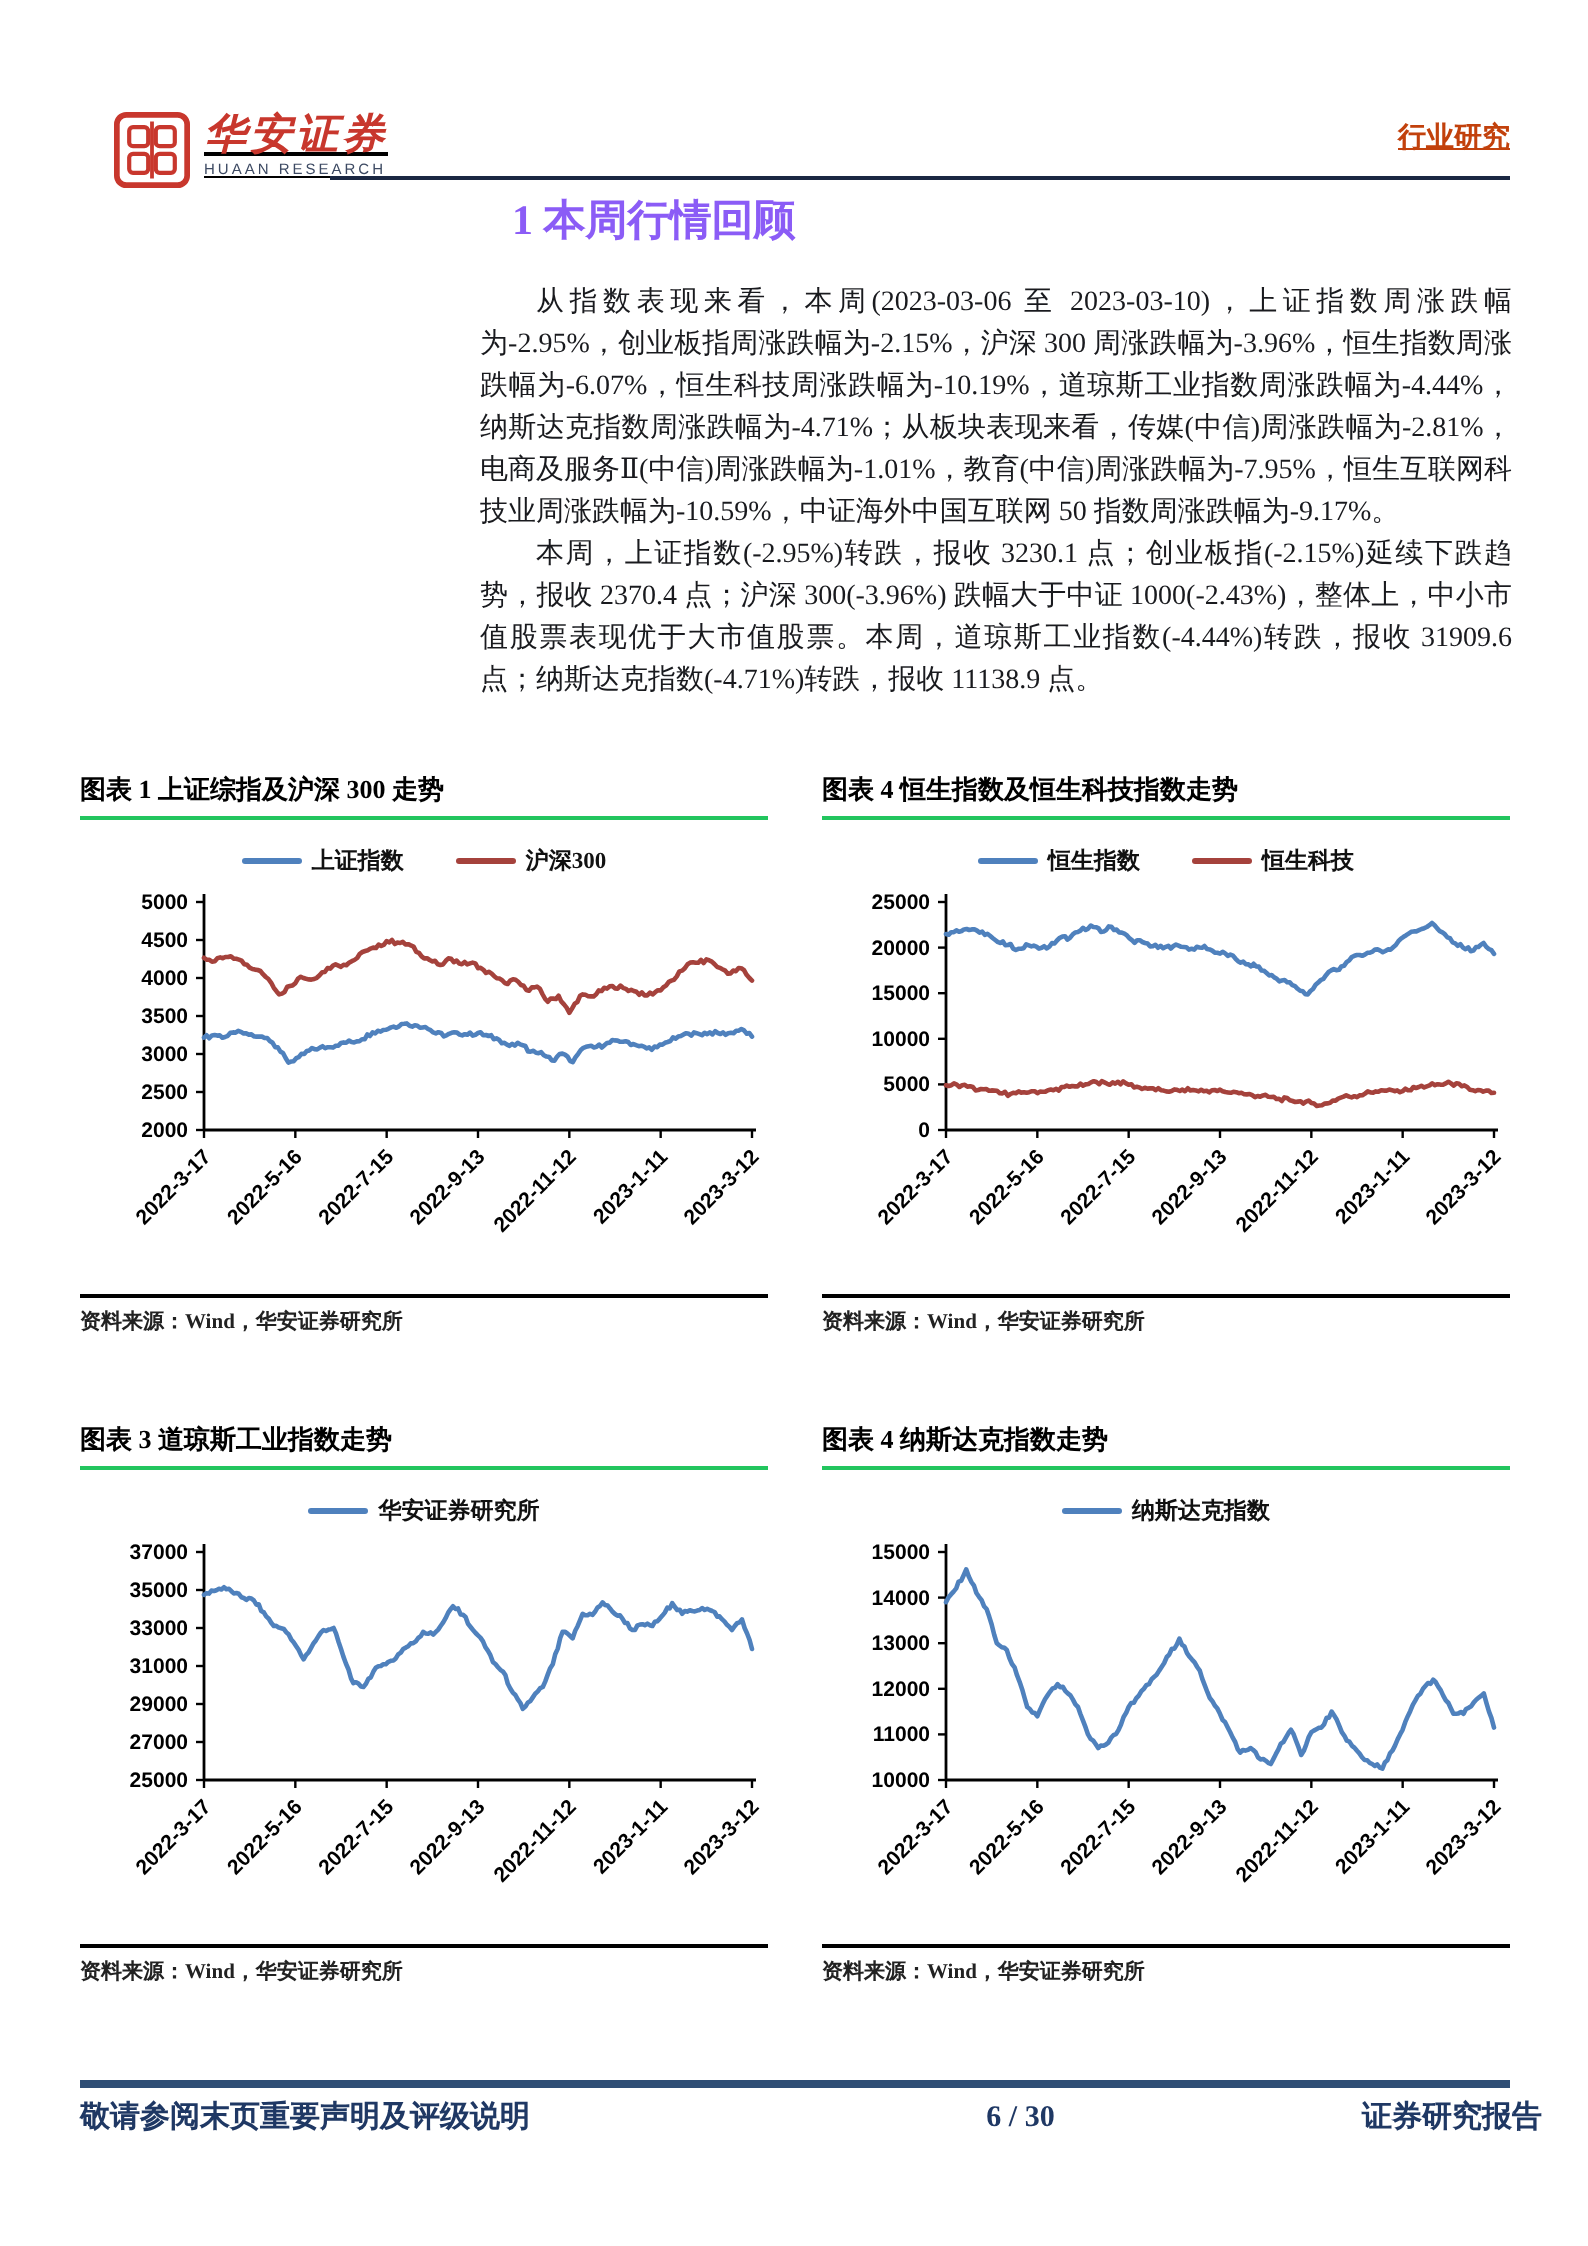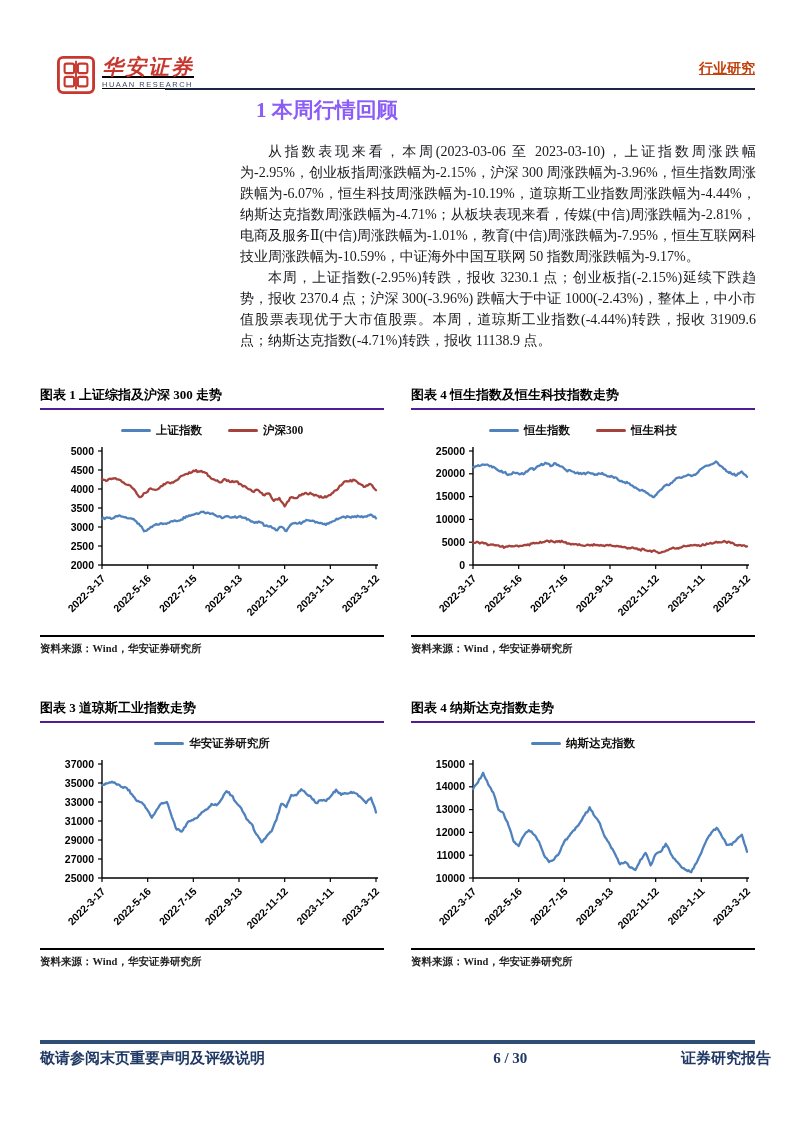--- a/index.html
+++ b/index.html
@@ -16,27 +16,27 @@
   
   .sec-title{position:absolute;left:256px;top:96px;margin:0;font-size:21px;color:#8b5cf6;font-weight:bold;}
   
   .paras{position:absolute;left:240px;top:141px;width:516px;font-size:14px;line-height:21px;
          color:#191a1e;text-align:justify;}
   .paras p{margin:0;text-indent:2em;}
   
   .fig-grid{position:absolute;left:40px;top:385px;width:715px;display:grid;
             grid-template-columns:1fr 1fr;column-gap:27px;row-gap:42px;}
   .fig-title{font-size:13px;font-weight:bold;color:#000;line-height:19px;padding-bottom:4px;
-             border-bottom:2px solid #4c1d95;}
+             border-bottom:2px solid #22c55e;}
   .legend{display:flex;justify-content:center;align-items:center;gap:26px;margin-top:12px;height:17px;}
   .legend-item{display:flex;align-items:center;gap:5px;font-size:11.5px;font-weight:bold;color:#111;}
   .swatch{display:inline-block;width:30px;height:3.5px;border-radius:2px;}
   svg.chart{display:block;width:344px;height:186px;margin-top:2px;}
   .tick{font:bold 10.5px "Liberation Sans","DejaVu Sans",sans-serif;fill:#000;}
-  .fig-source{margin-top:8px;border-top:2px solid #000;padding-top:5px;font-size:10.5px;
+  .fig-source{margin-top:20px;border-top:2px solid #000;padding-top:5px;font-size:10.5px;
               font-weight:bold;color:#222;}
   
   .footer-bar{position:absolute;left:40px;right:39px;top:1040px;height:4px;background:#2F4E75;}
   .footer-row{position:absolute;left:40px;right:23px;top:1049px;display:flex;align-items:baseline;
               font-size:15px;font-weight:bold;color:#1F3864;}
   .footer-row .fl{flex:1;text-align:left;}
   .footer-row .fc{flex:1;text-align:right;}
   .footer-row .fr{flex:1;text-align:right;}
 </style>
 </head>

